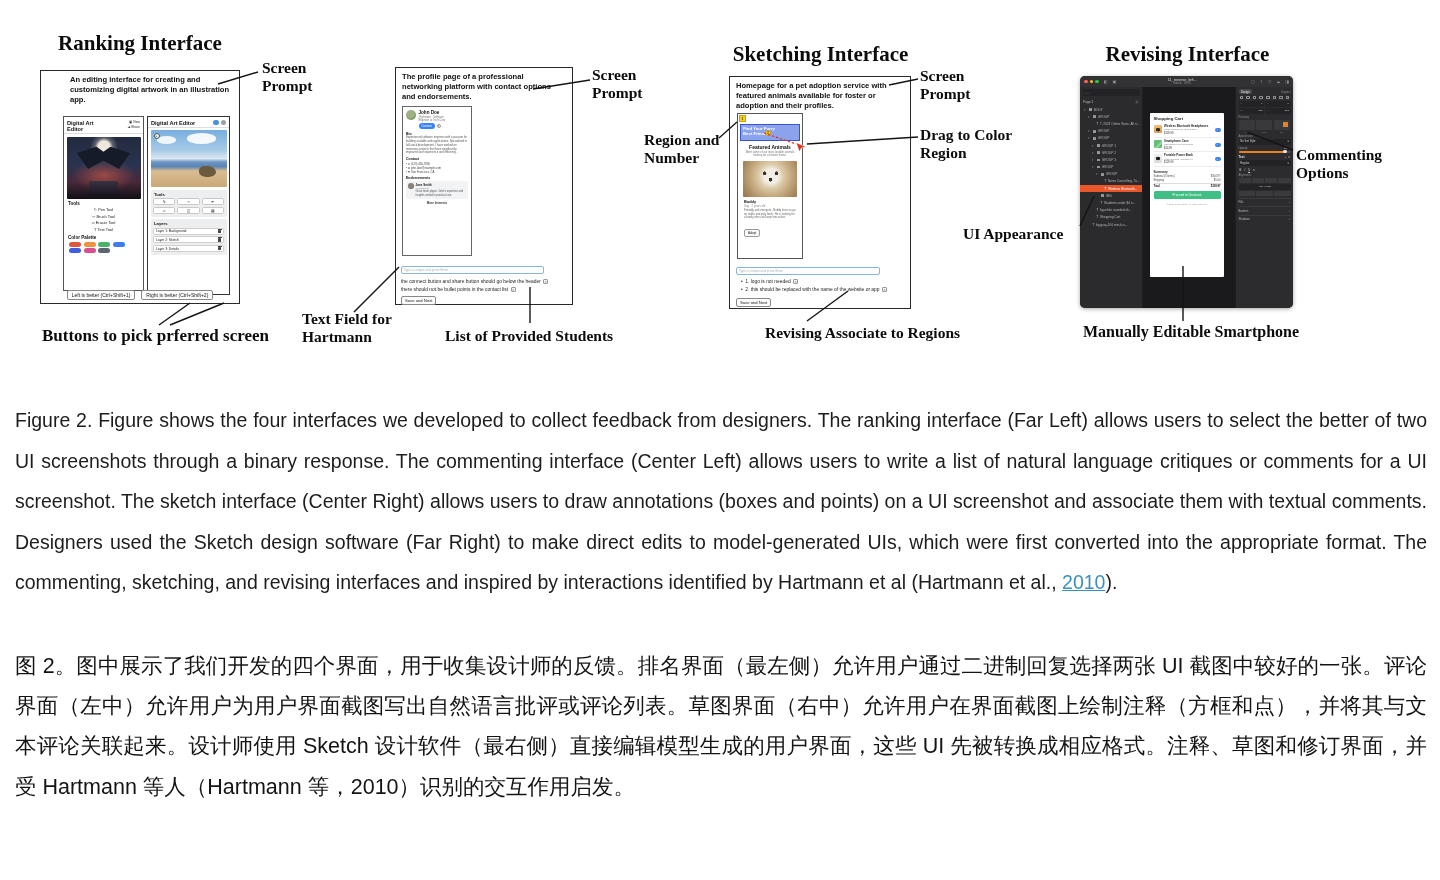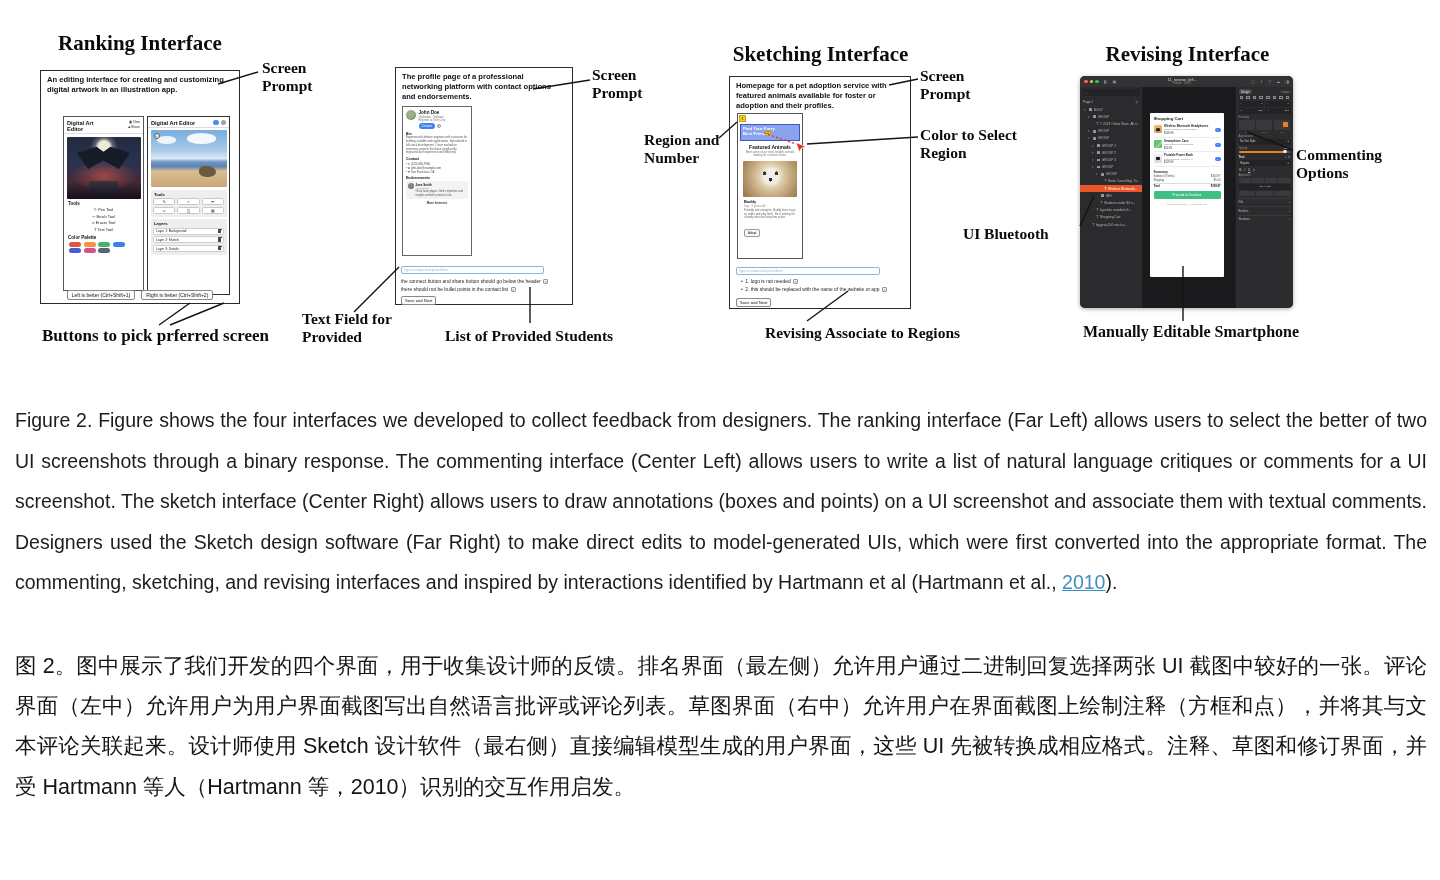--- a/index.html
+++ b/index.html
@@ -175,21 +175,21 @@
 </head>
 <body>
 
 <div id="stage">
 <div id="figure">
 
   <div class="ptitle" style="left:40px;top:31px;width:200px;">Ranking Interface</div>
   <div class="ptitle" style="left:1085px;top:42px;width:205px;">Revising Interface</div>
   <div class="ptitle" style="left:713px;top:42px;width:215px;">Sketching Interface</div>
 
-  <div class="pbox" style="left:40px;top:70px;width:200px;height:234px;">
+  <div class="pbox" style="left:40px;top:70px;width:200px;height:234px;padding-left:23px;">
     <div class="pprompt">An editing interface for creating and customizing digital artwork in an illustration app.</div>
 
     <div class="mini scrL">
       <div class="scr-head">
         <div class="scr-title" style="width:40px;">Digital Art Editor</div>
         <div class="hact">
           <div><span class="ic">▣</span> <span>New</span></div>
           <div><span class="ic">◄</span> <span>Share</span></div>
         </div>
       </div>
@@ -601,27 +601,27 @@
               <span>Shadows</span>
               <span class="plus">+</span>
             </div>
       </div>
     </div>
   </div>
 
   <div class="alabel" style="left:262px;top:59px;width:64px;">Screen Prompt</div>
   <div class="alabel nowrap" style="left:42px;top:326px;font-size:17px;">Buttons to pick prferred screen</div>
   <div class="alabel" style="left:592px;top:66px;width:64px;">Screen Prompt</div>
-  <div class="alabel" style="left:302px;top:310px;width:104px;">Text Field for Provided</div>
+  <div class="alabel" style="left:302px;top:310px;width:104px;">Text Field for Hartmann</div>
   <div class="alabel nowrap" style="left:445px;top:327px;">List of Provided Students</div>
   <div class="alabel" style="left:644px;top:131px;width:94px;">Region and Number</div>
   <div class="alabel" style="left:920px;top:67px;width:64px;">Screen Prompt</div>
-  <div class="alabel" style="left:920px;top:126px;width:114px;">Color to Select Region</div>
+  <div class="alabel" style="left:920px;top:126px;width:114px;">Drag to Color Region</div>
   <div class="alabel nowrap" style="left:765px;top:324px;">Revising Associate to Regions</div>
-  <div class="alabel nowrap" style="left:963px;top:225px;">UI Bluetooth</div>
+  <div class="alabel nowrap" style="left:963px;top:225px;">UI Appearance</div>
   <div class="alabel" style="left:1296px;top:146px;width:96px;">Commenting Options</div>
   <div class="alabel nowrap" style="left:1083px;top:323px;font-size:16px;">Manually Editable Smartphone</div>
 
   <svg id="overlay" viewBox="0 0 1440 400">
     <g stroke="#141414" stroke-width="1.4" fill="none">
       <path d="M218 84 L258 72"></path>
       <path d="M190 303 L159 325"></path>
       <path d="M224 303 L170 325"></path>
       <path d="M533 89 L590 80"></path>
       <path d="M399 267 L354 312"></path>

